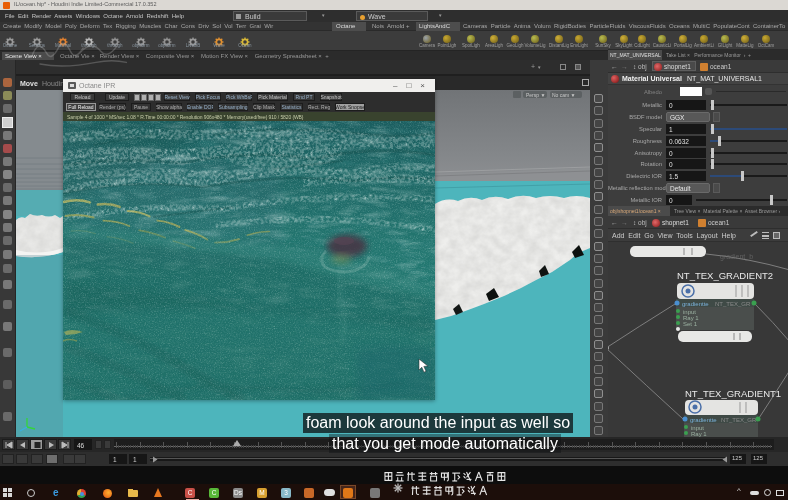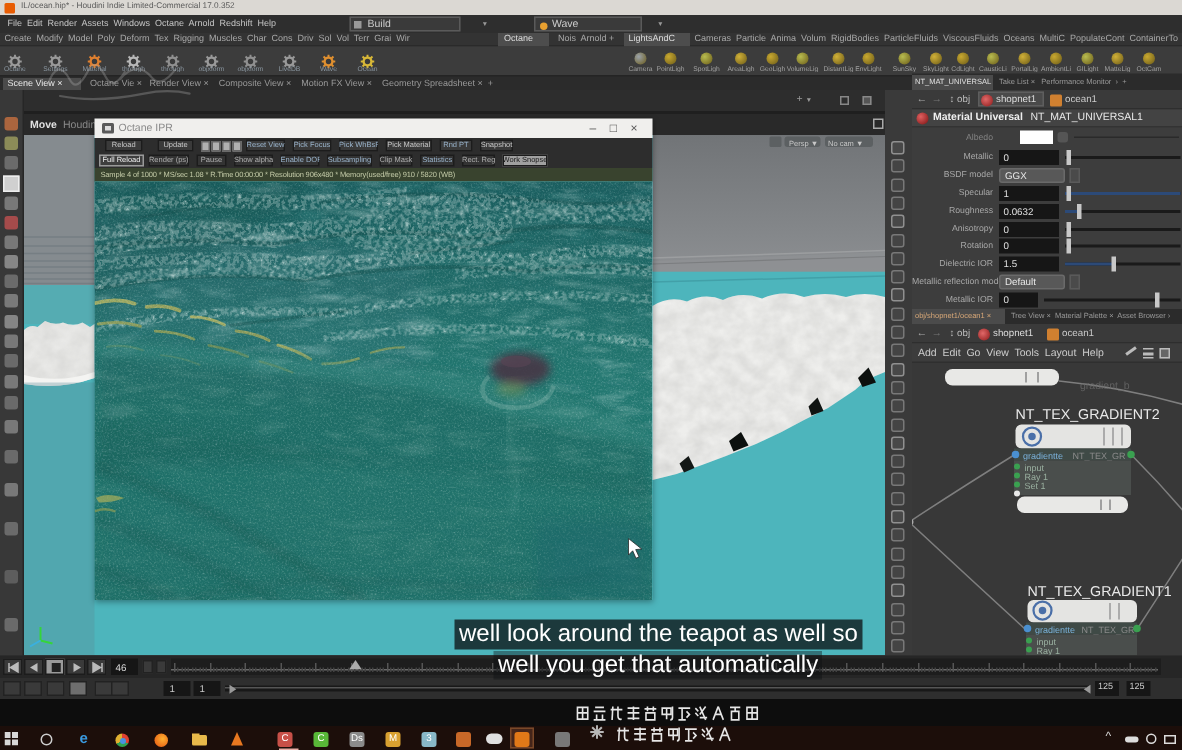--- a/index.html
+++ b/index.html
@@ -1026,22 +1026,22 @@
       <div class="abs" style="left:304px;top:4px;width:10px;height:10px;background:#c86828;border-radius:2px;text-align:center;font-size:6.5px;line-height:10px;color:#fff;"></div>
       <div class="abs" style="left:340px;top:1px;width:16px;height:14px;background:#44251a;border:1px solid #7a4828;"></div>
       <div class="abs" style="left:343px;top:4px;width:10px;height:10px;background:#e07818;border-radius:2px;text-align:center;font-size:6.5px;line-height:10px;color:#fff;"></div>
       <div class="abs" style="left:370px;top:4px;width:10px;height:10px;background:#787878;border-radius:2px;text-align:center;font-size:6.5px;line-height:10px;color:#fff;"></div>
       <div class="abs txt" style="left:737px;top:2px;font-size:8px;color:#ddd;">^</div>
       <div class="abs" style="left:750px;top:7px;width:9px;height:4px;border-radius:3px;background:#ddd;"></div>
       <div class="abs" style="left:764px;top:5px;width:7px;height:7px;border-radius:50%;border:1.5px solid #ddd;"></div>
       <div class="abs" style="left:776px;top:5.5px;width:8px;height:6px;border:1px solid #ddd;"></div>
     </div>
 
-<div class="abs txt" id="sub1" style="left:303px;top:413px;font-size:16px;color:#fff;background:rgba(12,16,18,0.75);padding:0 3px;line-height:20px;">well look around the teapot as well so</div>
-<div class="abs txt" id="sub2" style="left:329px;top:434px;font-size:16px;color:#fff;background:rgba(12,16,18,0.4);padding:0 3px;line-height:19px;">well you get that automatically</div>
+<div class="abs txt" id="sub1" style="left:303px;top:413px;font-size:16px;color:#fff;background:rgba(12,16,18,0.75);padding:0 3px;line-height:20px;">foam look around the input as well so</div>
+<div class="abs txt" id="sub2" style="left:329px;top:434px;font-size:16px;color:#fff;background:rgba(12,16,18,0.4);padding:0 3px;line-height:19px;">that you get mode automatically</div>
 <div class="abs" id="cn1" style="left:383px;top:468px;width:124px;height:11px;"><svg width="124.30000000000001" height="11">
         <g transform="translate(0.5,0) scale(0.9800000000000001,1.0476190476190477)">
           <path d="M1.5,1.5 H8.5 V9 H1.5 Z" stroke="#e6e6e6" stroke-width="1.1" fill="none"></path>
           <path d="M1.5,5 H8.5" stroke="#e6e6e6" stroke-width="1.1" fill="none"></path>
           <path d="M5,1.5 V9" stroke="#e6e6e6" stroke-width="1.1" fill="none"></path>
         </g>
         <g transform="translate(11.8,0) scale(0.9800000000000001,1.0476190476190477)">
           <path d="M2,1.5 H8" stroke="#e6e6e6" stroke-width="1.1" fill="none"></path>
           <path d="M1,4 H9" stroke="#e6e6e6" stroke-width="1.1" fill="none"></path>
           <path d="M3,6 V9.5" stroke="#e6e6e6" stroke-width="1.1" fill="none"></path>

